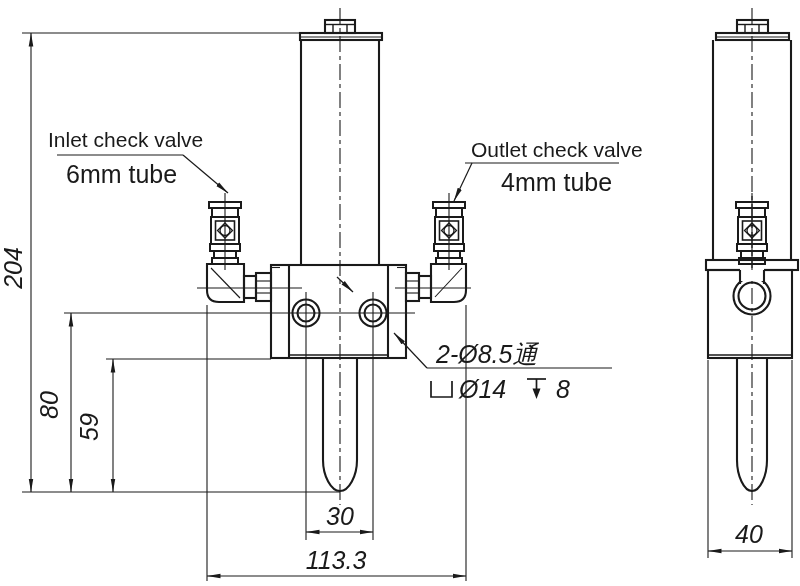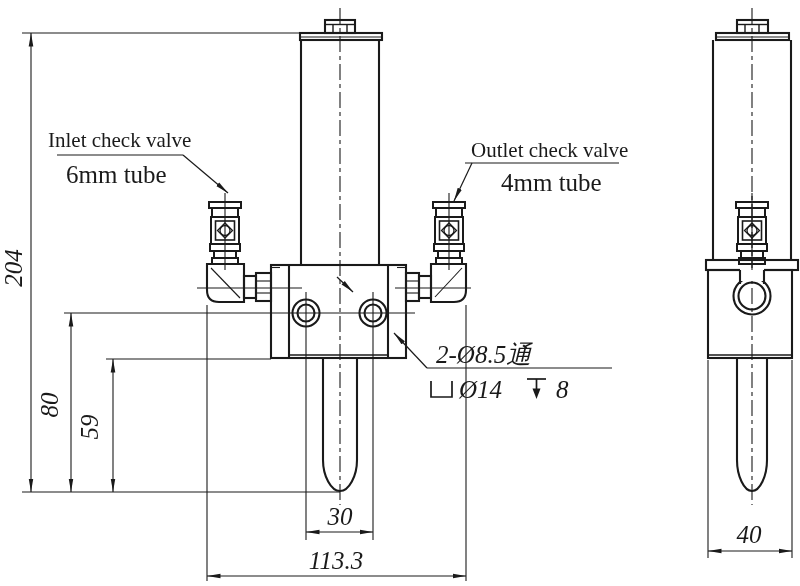--- a/index.html
+++ b/index.html
@@ -1,17 +1,17 @@
 <!DOCTYPE html>
 <html><head>
 <meta charset="utf-8">
 <style>
   html,body{margin:0;padding:0;background:#ffffff;}
   .canvas{position:relative;width:800px;height:586px;background:#ffffff;overflow:hidden;
-          font-family:Liberation Serif, serif;}
+          font-family:Liberation Sans, sans-serif;}
   svg{display:block}
   text{fill:#1a1a1a;}
   .lbl{font-size:21px;}
   .lbl2{font-size:25px;}
   .dim{font-size:25px;font-style:italic;}
   .note{font-size:25px;font-style:italic;}
 </style>
 </head>
 <body>
 

